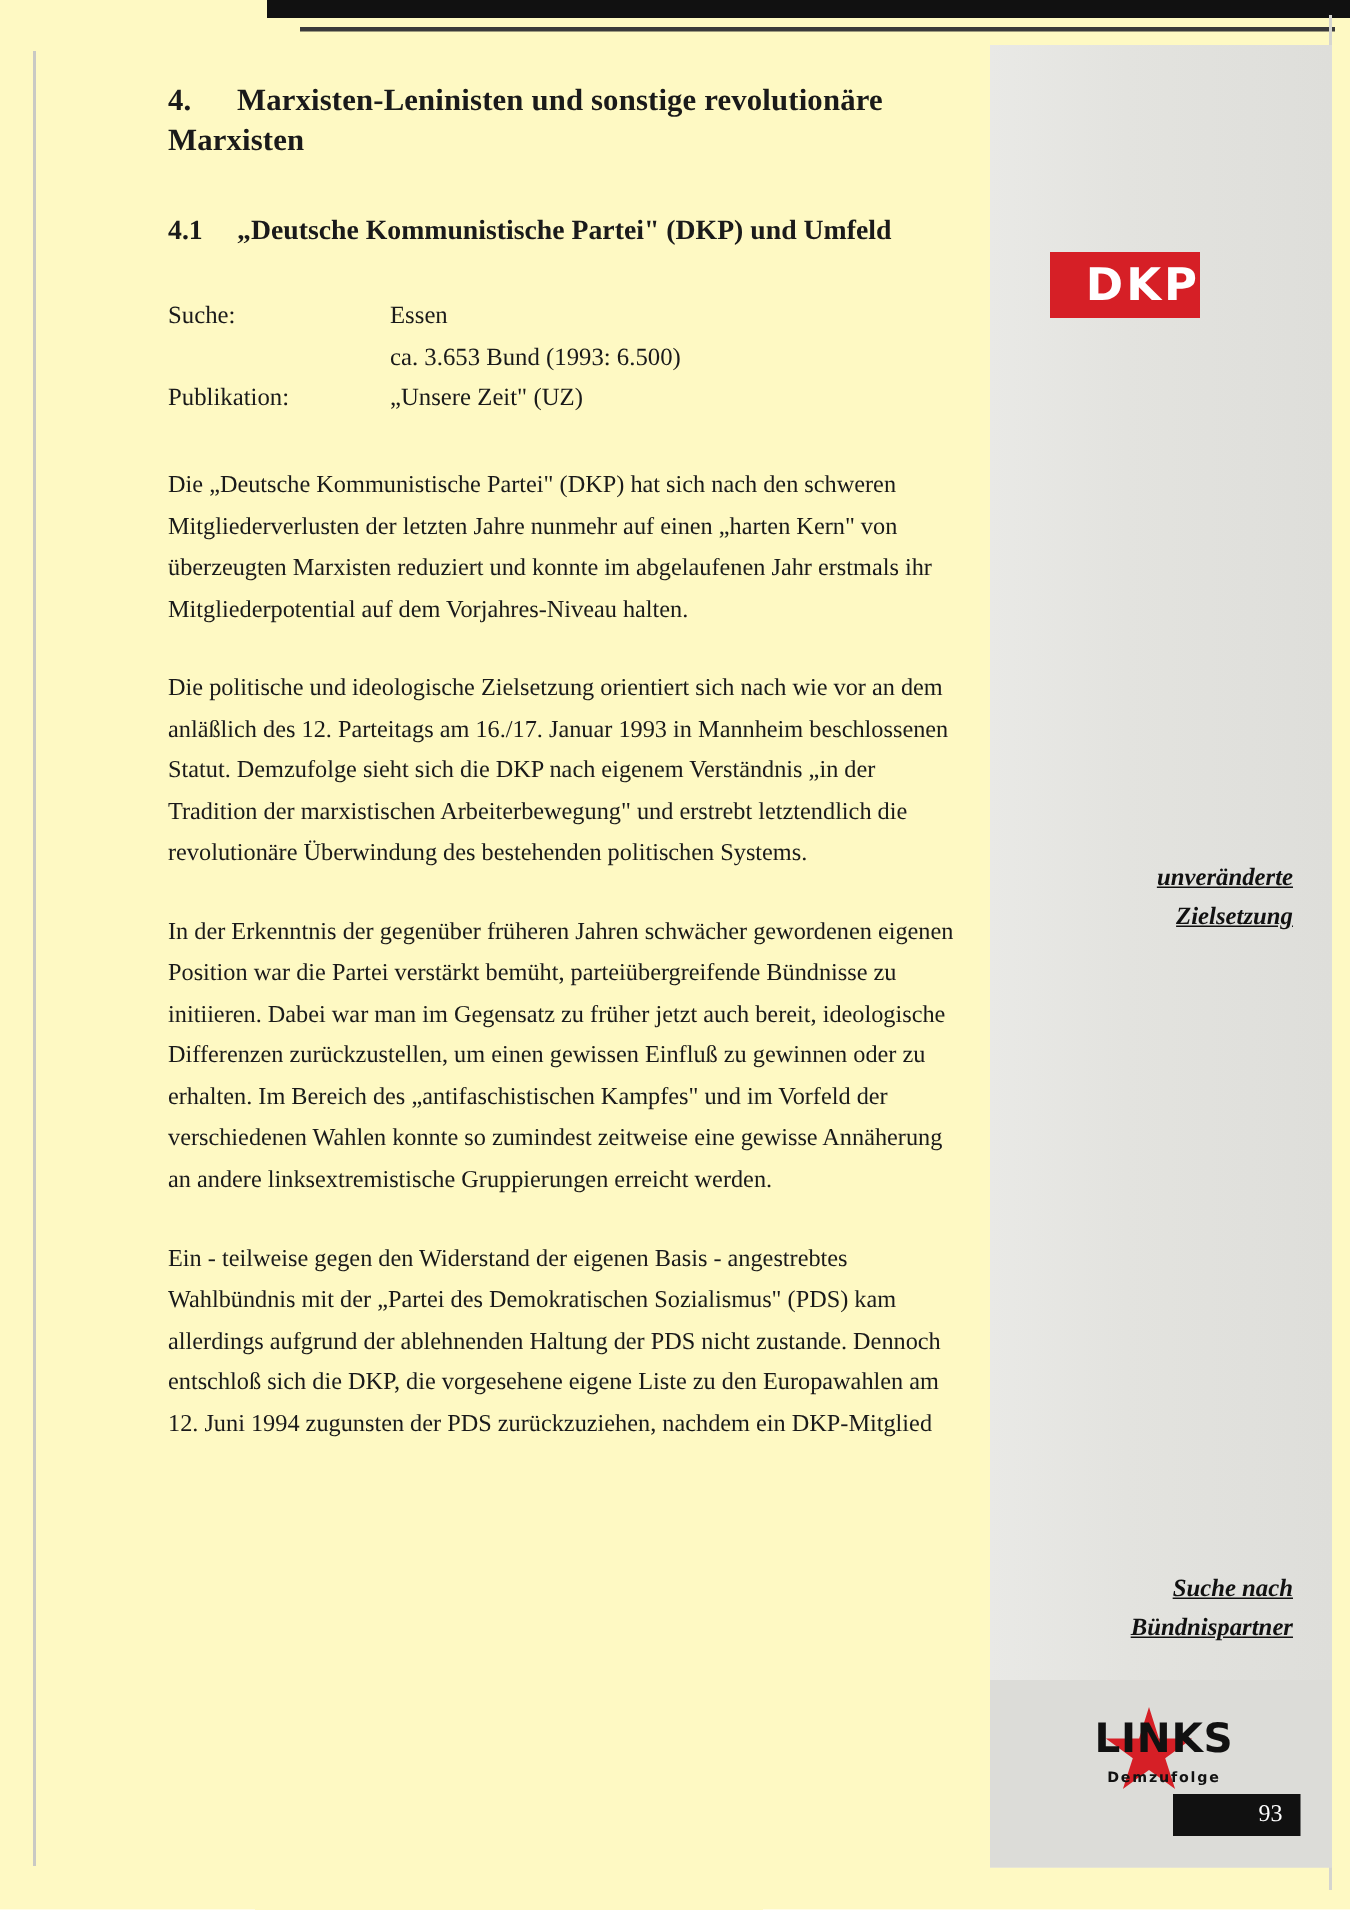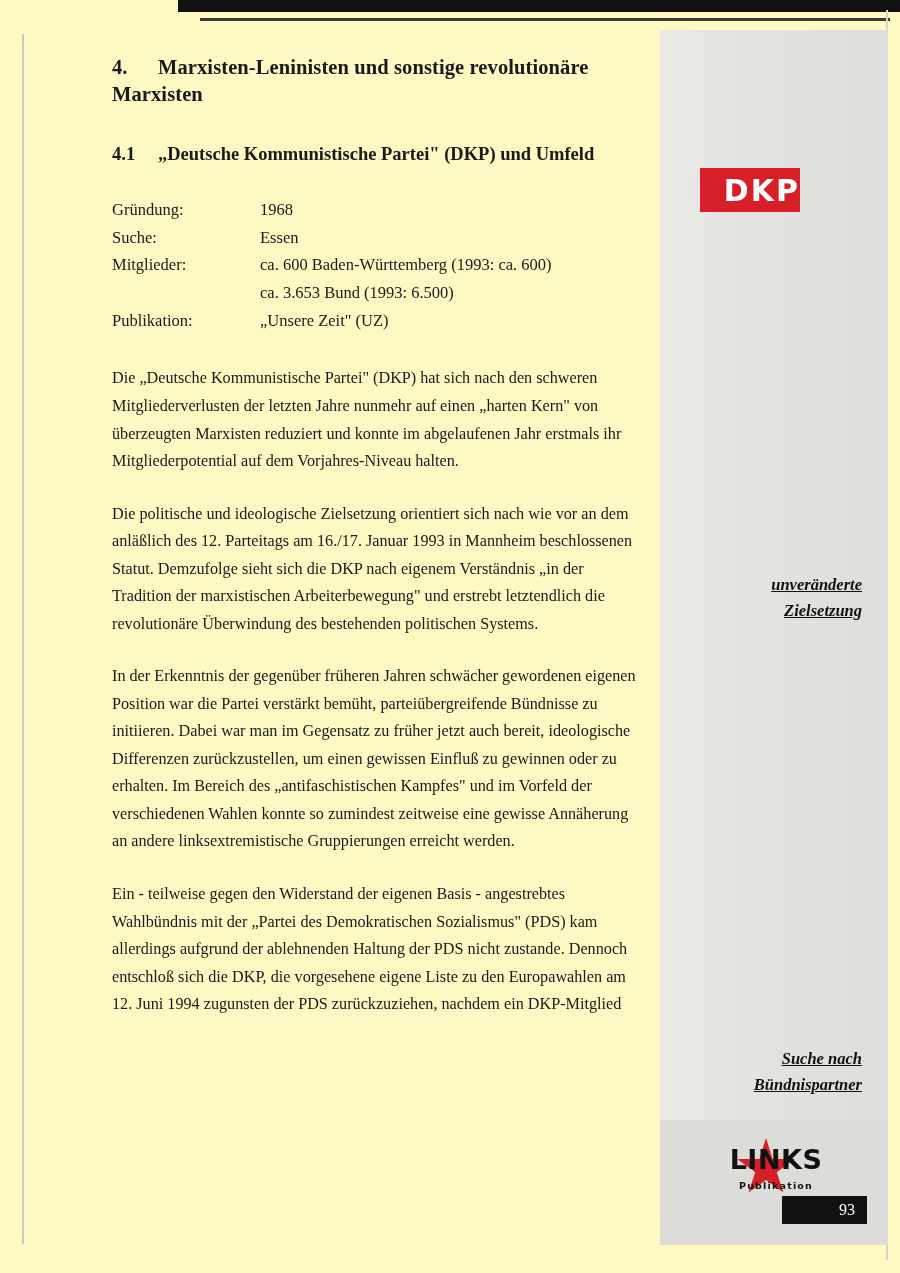--- a/index.html
+++ b/index.html
@@ -237,30 +237,22 @@
       <span class="num">4.</span><span>Marxisten-Leninisten und sonstige revolutionäre Marxisten</span>
     </h1>
 
     <h2 class="sub-title">
       <span class="num">4.1</span><span>„Deutsche Kommunistische Partei" (DKP) und Umfeld</span>
     </h2>
 
     <table class="facts">
       <tbody>
         <tr>
-          <td class="label">Gründung:</td>
-          <td class="value">1968</td>
-        </tr>
-        <tr>
           <td class="label">Suche:</td>
           <td class="value">Essen</td>
-        </tr>
-        <tr>
-          <td class="label">Mitglieder:</td>
-          <td class="value">ca. 600 Baden-Württemberg (1993: ca. 600)</td>
         </tr>
         <tr>
           <td class="label"></td>
           <td class="value">ca. 3.653 Bund (1993: 6.500)</td>
         </tr>
         <tr>
           <td class="label">Publikation:</td>
           <td class="value">„Unsere Zeit" (UZ)</td>
         </tr>
       </tbody>
@@ -283,18 +275,18 @@
     <span>Bündnispartner</span>
   </div>
 
   <div class="dkp-logo">
     <span class="txt">DKP</span>
   </div>
 
   <div class="links-logo">
     <div class="star"></div>
     <div class="word">LINKS</div>
-    <div class="sub">Publikation</div>
+    <div class="sub">Demzufolge</div>
   </div>
 
   <div class="page-number">93</div>
 
 </div>
 
 </body></html>

